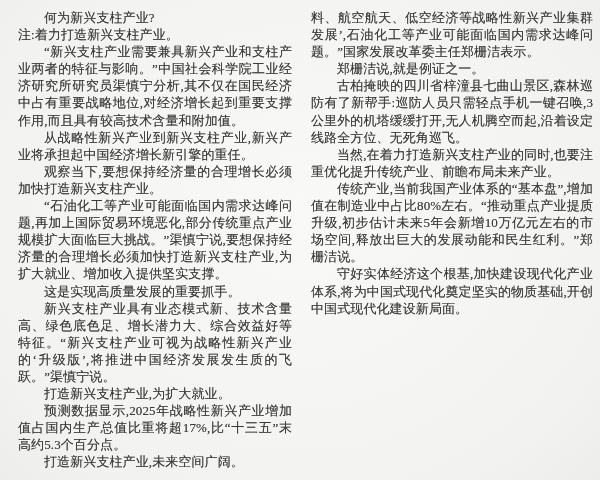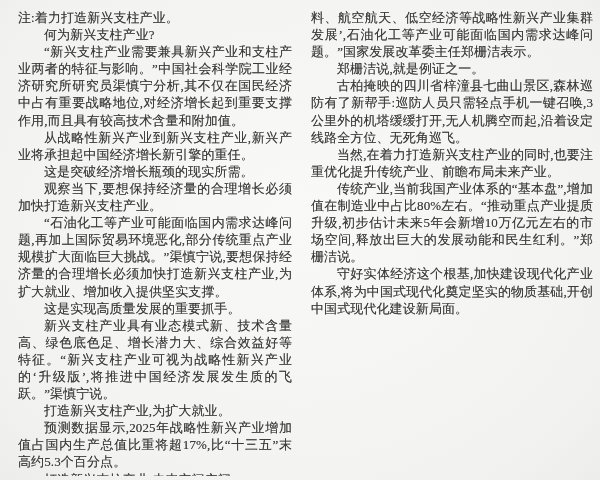--- a/index.html
+++ b/index.html
@@ -40,25 +40,24 @@
     text-shadow: 0 0 0.6px rgba(60,60,60,0.55);
   }
   .para.flush { text-indent: 0; }
 </style>
 </head>
 <body>
 
 <div class="page">
 
   <div class="column column-left">
+    <p class="para">何为新兴支柱产业?</p>
     <p class="para flush">注:着力打造新兴支柱产业。</p>
-    <p class="para">何为新兴支柱产业?</p>
     <p class="para">“新兴支柱产业需要兼具新兴产业和支柱产业两者的特征与影响。”中国社会科学院工业经济研究所研究员渠慎宁分析,其不仅在国民经济中占有重要战略地位,对经济增长起到重要支撑作用,而且具有较高技术含量和附加值。</p>
     <p class="para">从战略性新兴产业到新兴支柱产业,新兴产业将承担起中国经济增长新引擎的重任。</p>
-    <p class="para">这是突破经济增长瓶颈的现实所需。</p>
     <p class="para">观察当下,要想保持经济量的合理增长必须加快打造新兴支柱产业。</p>
     <p class="para">“石油化工等产业可能面临国内需求达峰问题,再加上国际贸易环境恶化,部分传统重点产业规模扩大面临巨大挑战。”渠慎宁说,要想保持经济量的合理增长必须加快打造新兴支柱产业,为扩大就业、增加收入提供坚实支撑。</p>
     <p class="para">这是实现高质量发展的重要抓手。</p>
     <p class="para">新兴支柱产业具有业态模式新、技术含量高、绿色底色足、增长潜力大、综合效益好等特征。“新兴支柱产业可视为战略性新兴产业的‘升级版’,将推进中国经济发展发生质的飞跃。”渠慎宁说。</p>
     <p class="para">打造新兴支柱产业,为扩大就业。</p>
     <p class="para">预测数据显示,2025年战略性新兴产业增加值占国内生产总值比重将超17%,比“十三五”末高约5.3个百分点。</p>
     <p class="para">打造新兴支柱产业,未来空间广阔。</p>
 
   </div>
 

